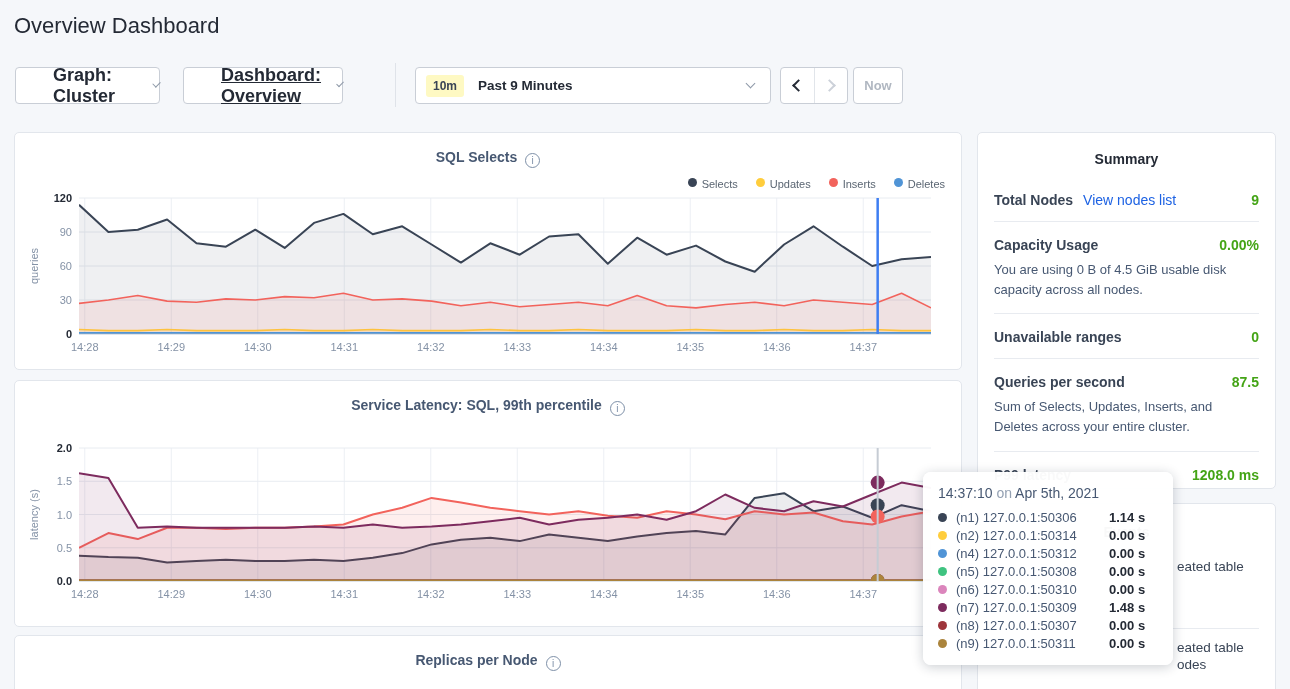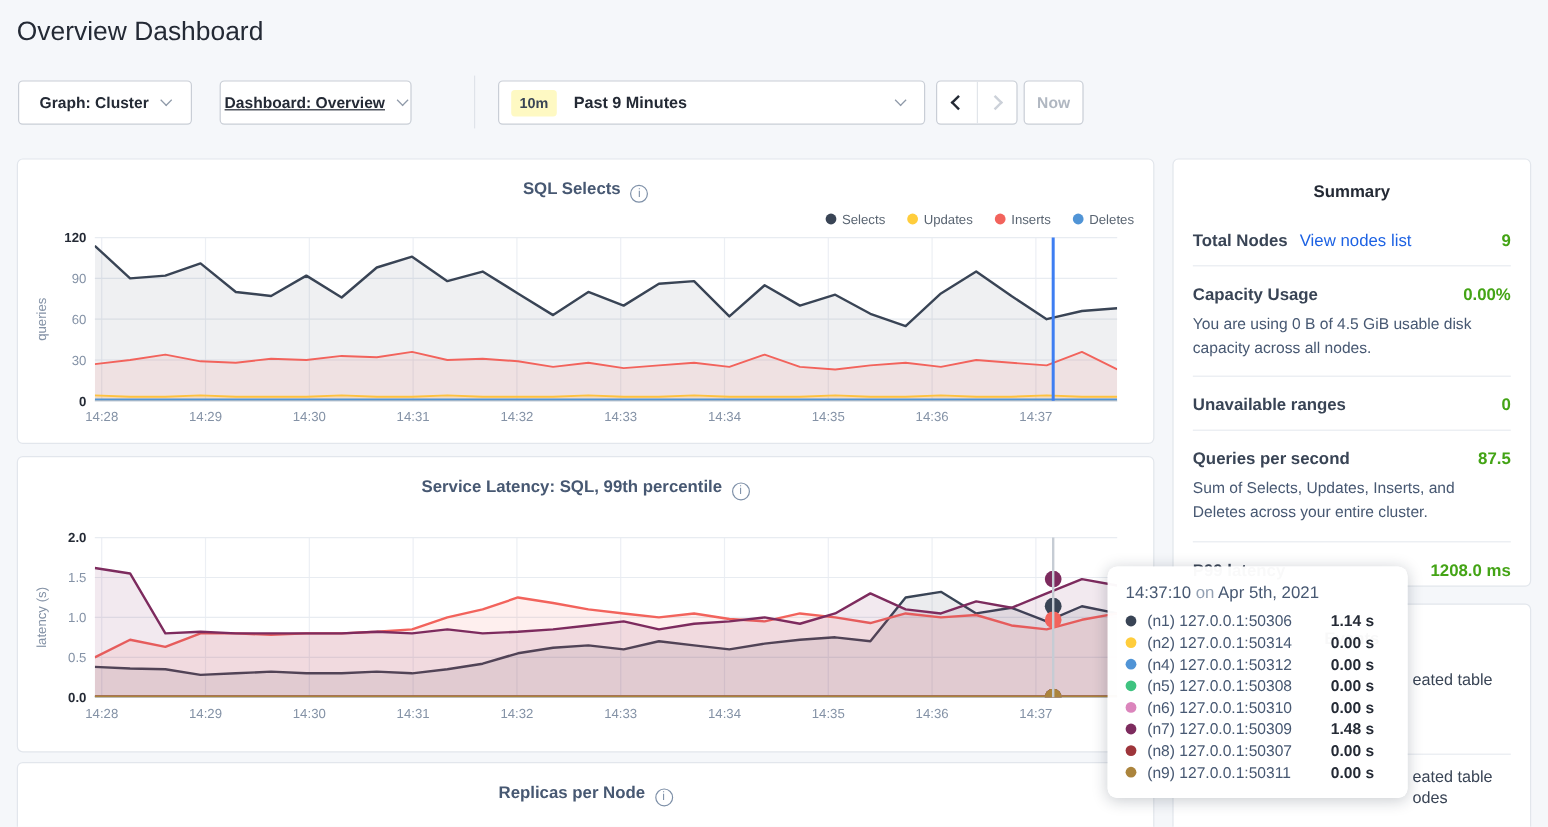--- a/index.html
+++ b/index.html
@@ -3,22 +3,22 @@
 <meta charset="utf-8">
 <style>
   * { margin:0; padding:0; box-sizing:border-box; }
   body { font-family:"Liberation Sans", sans-serif; background:#f5f7fa; }
   .screen { position:relative; width:1290px; height:689px; overflow:hidden; background:#f5f7fa; }
 
   .page-title { position:absolute; left:14px; top:13px; font-size:22px; font-weight:500; color:#242a35; }
 
   
   .ctrl-btn { position:absolute; top:67px; height:37px; background:#fff; border:1px solid #c9ced6; border-radius:4px;
-              display:flex; align-items:center; justify-content:center; gap:11px; font-size:13px; font-weight:700;
-              color:#242a35; cursor:pointer; }
+              display:flex; align-items:center; justify-content:center; gap:11px; font-size:18px; font-weight:700;
+              color:#242a35; cursor:pointer;padding-left:37px; }
   .chev-d { width:7px; height:7px; border-right:1.6px solid #8e99a8; border-bottom:1.6px solid #8e99a8;
             transform:rotate(45deg); margin-top:-4px; }
   .v-divider { position:absolute; left:395px; top:63px; height:44px; border-left:1px solid #dfe3e9; }
   .time-picker { position:absolute; left:415px; top:67px; width:356px; height:37px; background:#fff;
                  border:1px solid #c9ced6; border-radius:4px; display:flex; align-items:center; cursor:pointer; }
   .time-badge { margin-left:10px; background:#fef9c3; color:#394455; font-size:12px; font-weight:700;
                 padding:4px 7px; border-radius:3px; }
   .time-label { margin-left:14px; font-size:13.5px; font-weight:700; color:#242a35; flex:1; }
   .time-picker .chev-d { margin-right:16px; }
   .arrow-group { position:absolute; left:780px; top:67px; width:68px; height:37px; background:#fff;

